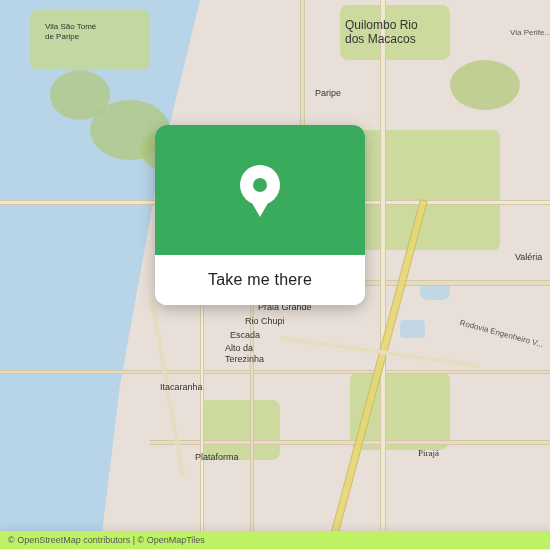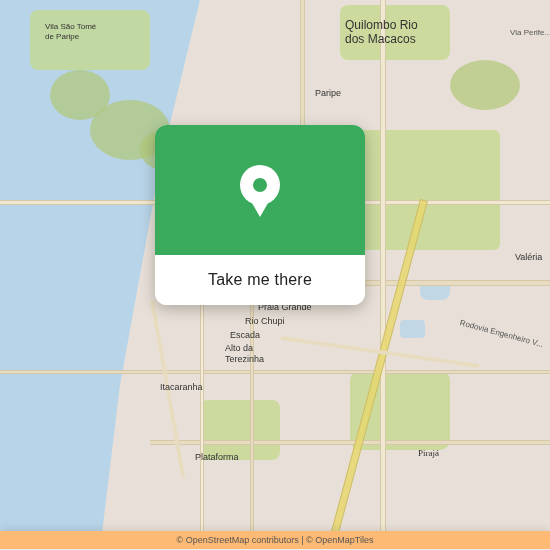--- a/index.html
+++ b/index.html
@@ -122,24 +122,23 @@
       text-align: center;
       letter-spacing: 0.2px;
     }
 
     
     #bottom-bar {
       position: absolute;
       bottom: 0;
       left: 0;
       width: 100%;
-      background: #fdba74;
+      background: #bef264;
       padding: 0;
       box-shadow: 0 -2px 8px rgba(0,0,0,0.1);
-      text-align: center;
     }
 
     #attribution {
       padding: 4px 8px;
       font-size: 9px;
       color: #555;
       border-bottom: 1px solid #eee;
     }
 
     #place-info {

